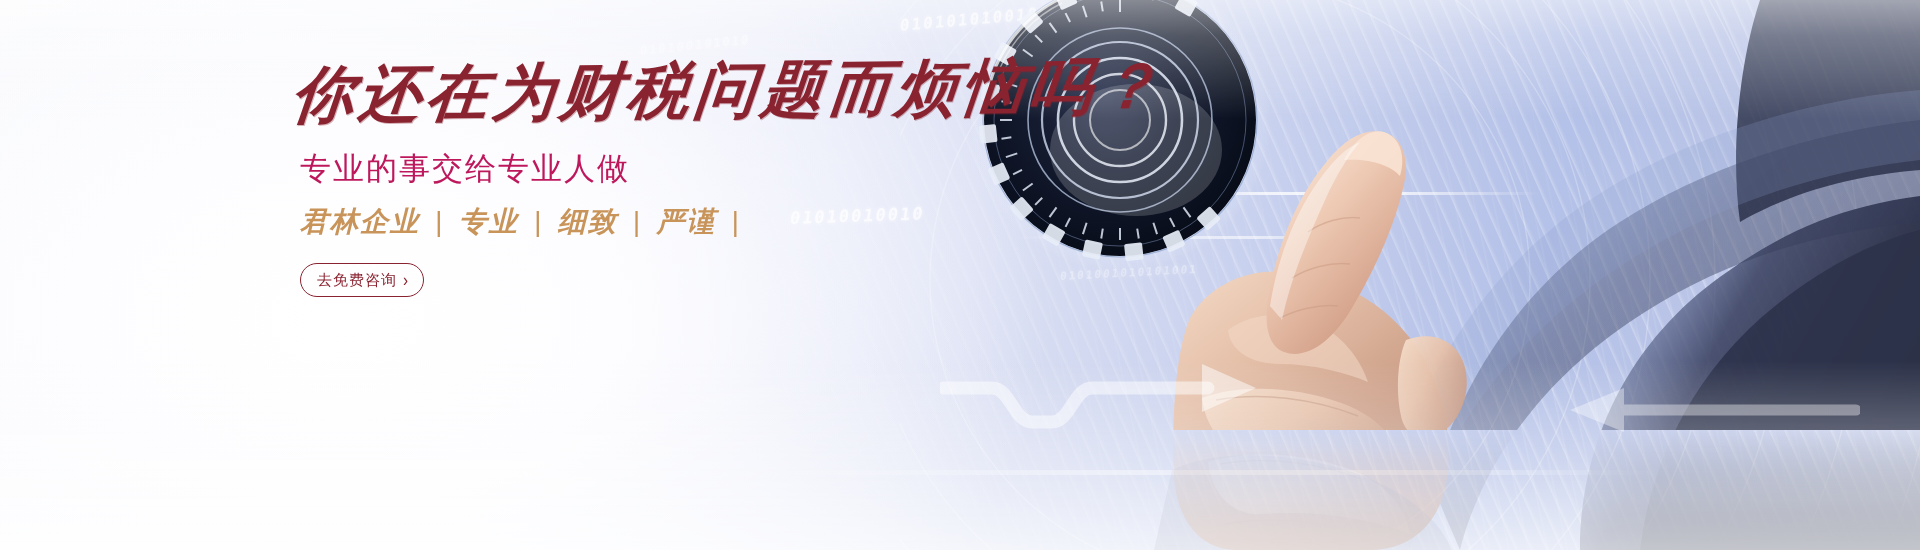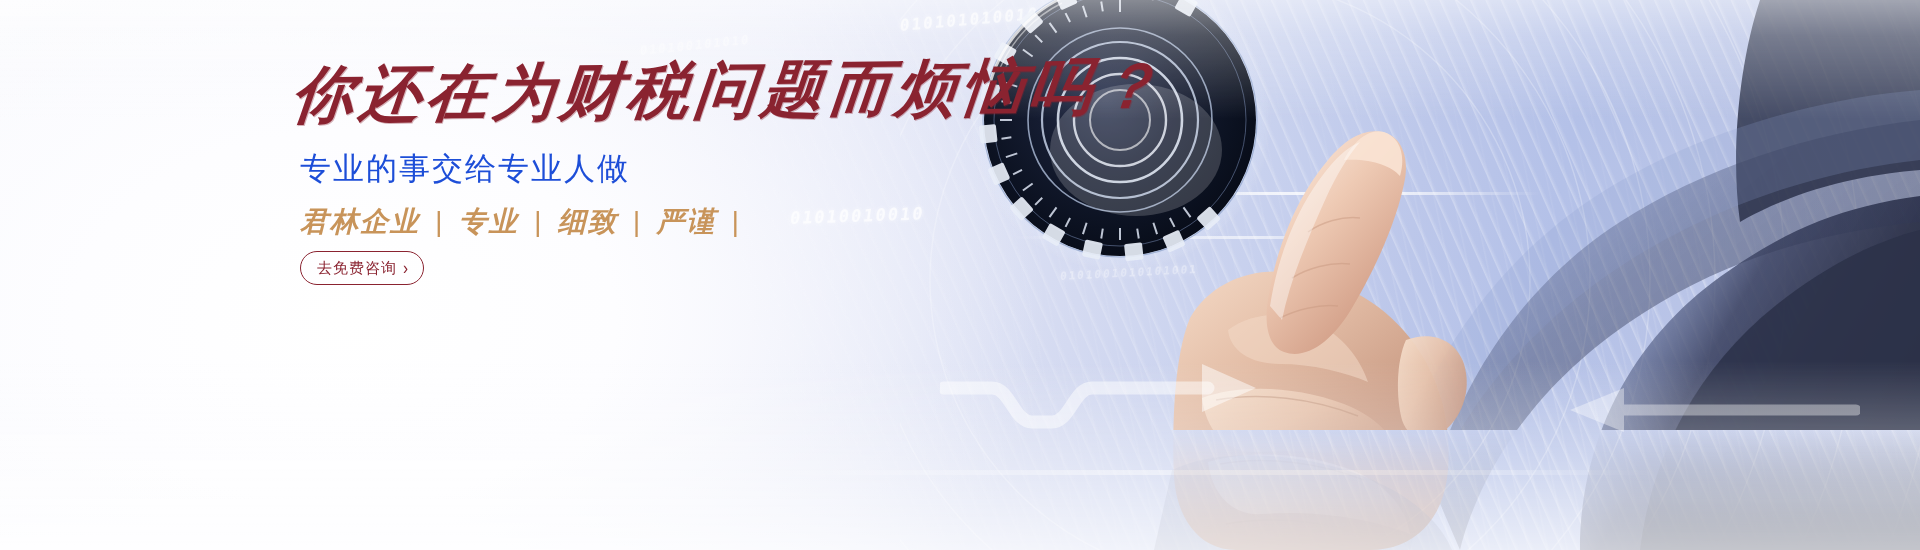--- a/index.html
+++ b/index.html
@@ -169,21 +169,21 @@
     transform: skewX(-6deg) rotate(-0.6deg);
     transform-origin: left center;
     white-space: nowrap;
     text-shadow: 1px 1px 0 rgba(138,35,48,0.35);
   }
 
   .subhead {
     margin: 22px 0 0 8px;
     font-size: 31px;
     line-height: 1.2;
-    color: #1d4ed8;
+    color: #be185d;
     letter-spacing: 2px;
     font-weight: 500;
     white-space: nowrap;
   }
 
   .tagline {
     margin: 18px 0 0 8px;
     font-size: 28px;
     line-height: 1.2;
     color: #c8945a;
@@ -192,21 +192,21 @@
     white-space: nowrap;
     font-style: italic;
   }
   .tagline .sep {
     color: #c8945a;
     font-weight: normal;
     padding: 0 5px;
   }
 
   .cta-row {
-    margin: 12px 0 0 8px;
+    margin: 24px 0 0 8px;
   }
 
   .cta {
     display: inline-flex;
     align-items: center;
     gap: 4px;
     box-sizing: border-box;
     height: 34px;
     padding: 0 14px 0 16px;
     border: 1px solid #8a2330;

